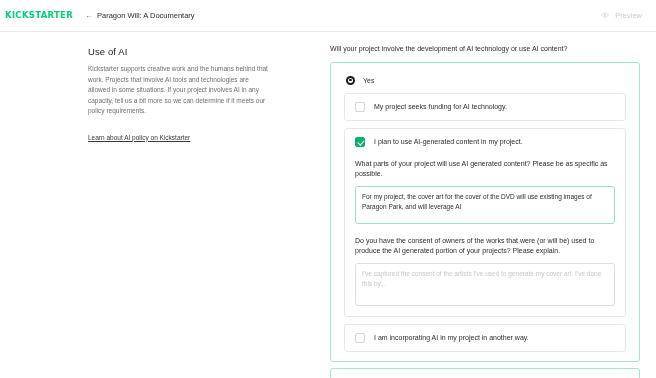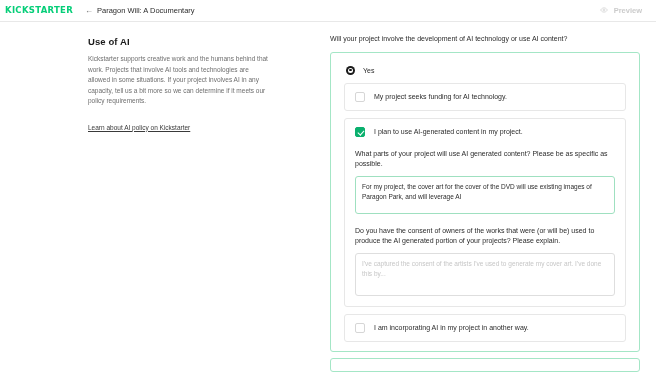--- a/index.html
+++ b/index.html
@@ -6,21 +6,21 @@
   html, body {
     width: 656px; height: 378px;
     font-family: "Liberation Sans", sans-serif;
     background: #ffffff;
     overflow: hidden;
   }
   body { position: relative; }
 
   
   .topbar {
-    height: 22px;
+    height: 32px;
     border-bottom: 1px solid #e8e8e8;
     display: flex;
     align-items: center;
     padding: 0 6px 0 5px;
     background: #fff;
     position: relative;
   }
   .ks-logo {
     font-family: "DejaVu Sans", sans-serif;
     font-size: 8.5px;
@@ -55,38 +55,37 @@
   .preview-btn {
     display: flex;
     gap: 6px;
     font-size: 7.5px;
     color: #cbcbcb;
     padding: 2px 8px;
     border-radius: 2px;
     background: transparent;
     border: none;
     cursor: default;
-    font-weight: bold;
   }
   .eye-ico { width: 8px; height: 8px; display: block; }
 
   
   .page {
     display: flex;
     padding: 0;
     height: calc(378px - 23px);
   }
 
   .left-col {
     width: 328px;
     padding: 14px 56px 0 88px;
   }
   .left-title {
     font-size: 9.5px;
-    font-weight: 700;
+    font-weight: 400;
     color: #1c1c1c;
     margin-bottom: 7px;
     letter-spacing: 0.1px;
   }
   .left-body {
     font-size: 6.5px;
     line-height: 1.62;
     color: #6e6e6e;
     margin-bottom: 9px;
   }

